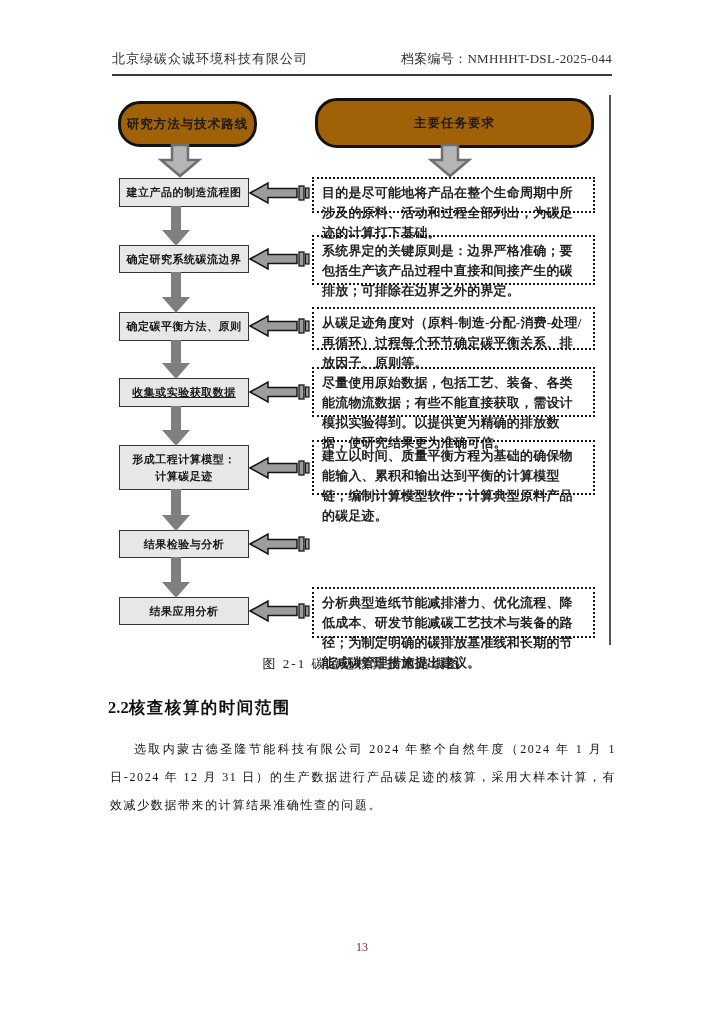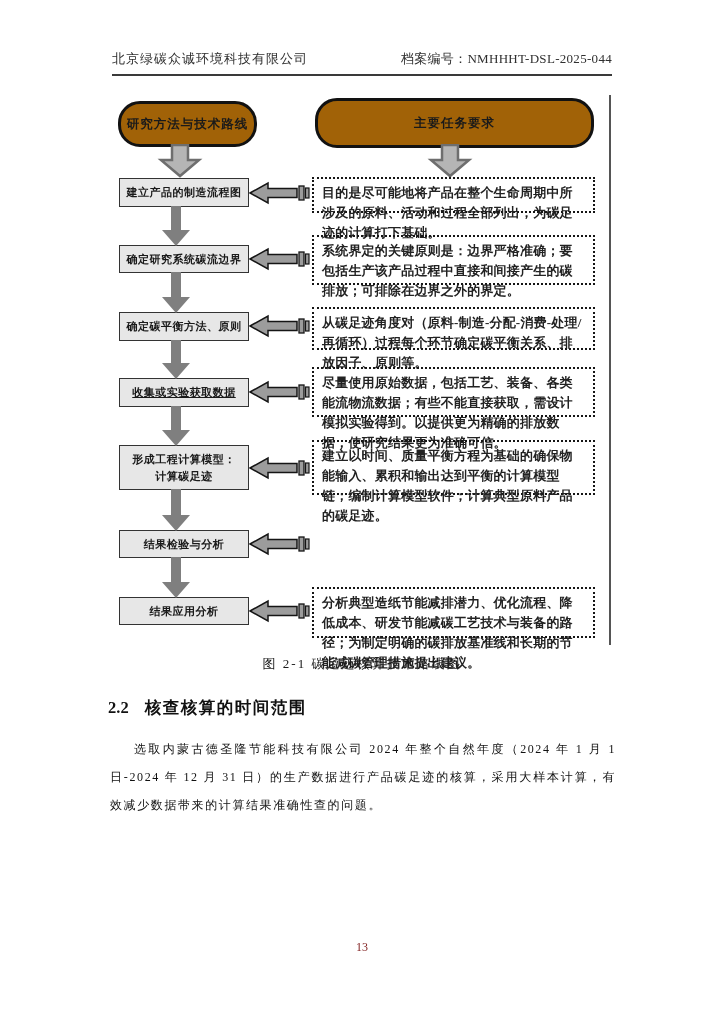--- a/index.html
+++ b/index.html
@@ -76,21 +76,21 @@
   .l7{left:137px;top:503px;}
   
   .caption{
     position:absolute;left:112px;top:655px;width:500px;
     text-align:center;font-size:13px;color:#1a1a1a;letter-spacing:2px;
   }
   .section-heading{
     position:absolute;left:108px;top:697px;width:520px;
     font-size:16.5px;font-weight:bold;color:#111;letter-spacing:1.5px;
   }
-  .section-heading .sec-num{margin-right:16px;letter-spacing:0;}
+  .section-heading .sec-num{letter-spacing:0;}
   .body-text{
     position:absolute;left:110px;top:735px;width:506px;
     font-size:12px;color:#111;line-height:2.35;
     text-align:justify;text-indent:2em;letter-spacing:1.6px;
   }
   .page-number{
     position:absolute;left:0;top:940px;width:724px;
     text-align:center;font-size:12px;color:#7f1d1d;
   }
 </style>

